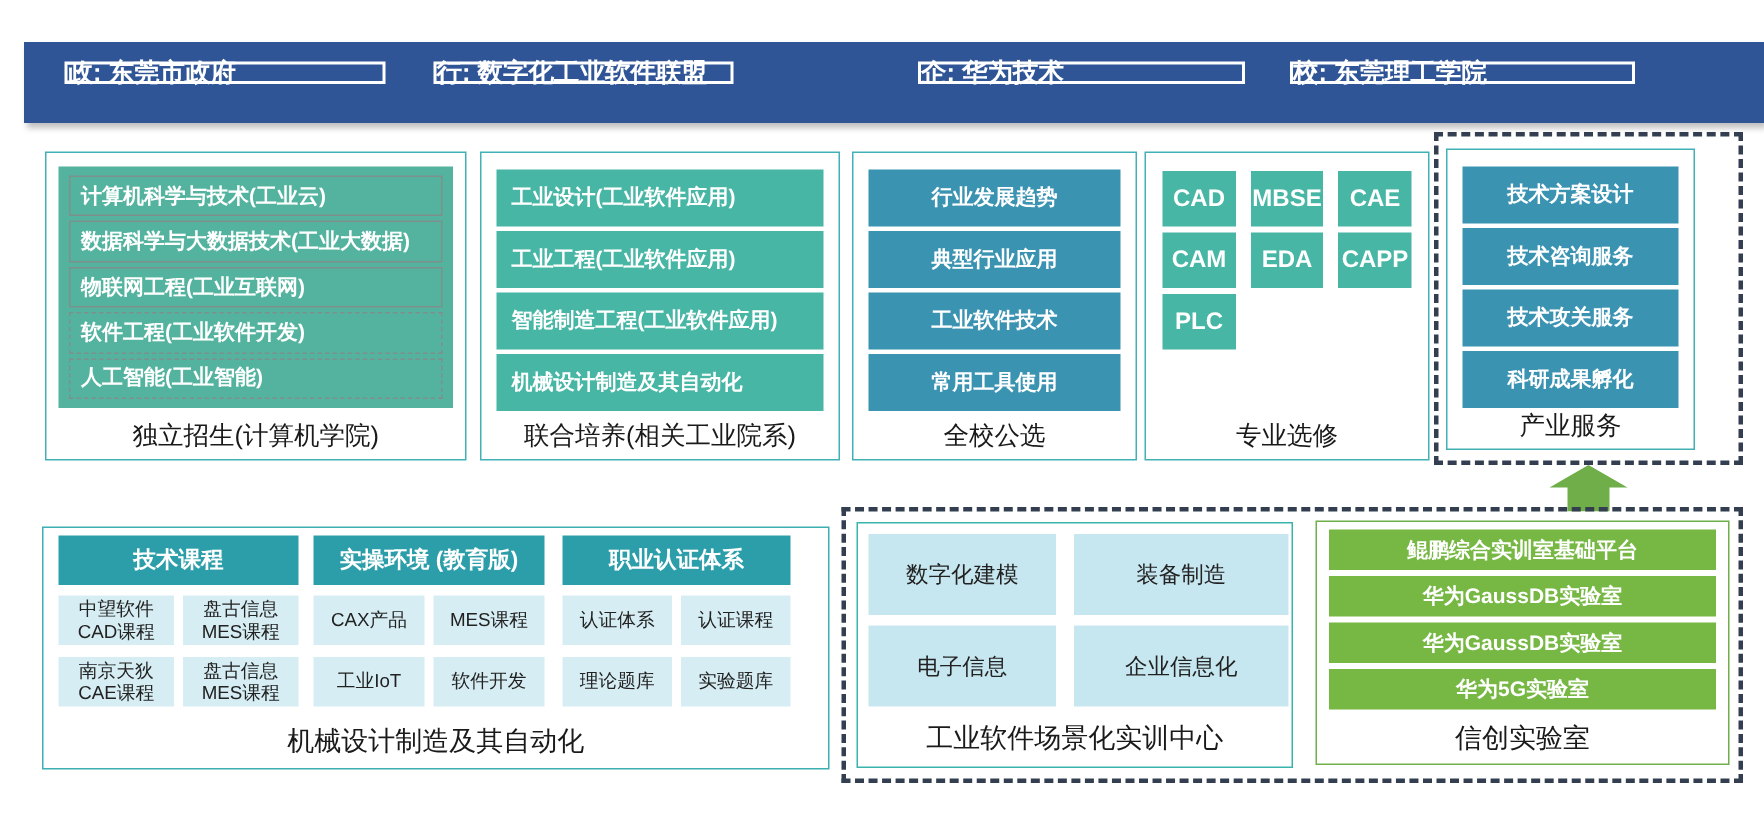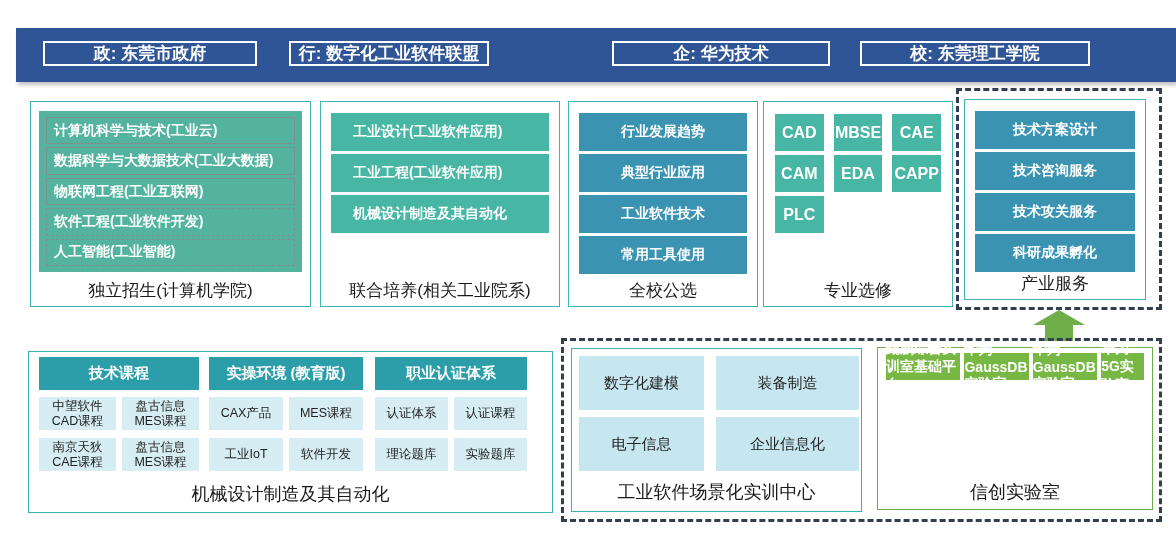--- a/index.html
+++ b/index.html
@@ -17,49 +17,49 @@
     --ink:#1a1a1a;
   }
   *{margin:0;padding:0;box-sizing:border-box;}
   html,body{background:#fff;}
   body{font-family:"Liberation Sans","DejaVu Sans",sans-serif;}
   .stage{position:relative;width:1176px;height:543px;background:#fff;overflow:hidden;}
 
   
   .header-bar{position:absolute;left:16px;top:28px;width:1160px;height:54px;
     background:var(--header-blue);box-shadow:2px 3px 4px rgba(0,0,0,.25);}
-  .hbox{position:absolute;top:13px;height:25px;border:2px solid #fff;
-    color:#fff;font-weight:bold;font-size:17px;display:flex;align-items:center;justify-content:center;}
+  .hbox{position:absolute;top:13px;height:15px;border:2px solid #fff;
+    color:#fff;font-weight:bold;font-size:17px;display:flex;align-items:center;justify-content:flex-start;}
   .hb1{left:27px;width:214px;}
   .hb2{left:273px;width:200px;}
   .hb3{left:596px;width:218px;}
   .hb4{left:844px;width:230px;}
 
   
   .colbox{position:absolute;top:101px;height:206px;background:#fff;border:1px solid var(--box-border);}
   .c1{left:30px;width:281px;}
   .c2{left:320px;width:240px;}
   .c3{left:568px;width:190px;}
   .c4{left:763px;width:190px;}
-  .c5{position:absolute;left:964px;top:99px;width:182px;height:201px;background:#fff;border:1px solid var(--box-border);font-family:Liberation Mono, monospace;}
+  .c5{position:absolute;left:964px;top:99px;width:166px;height:201px;background:#fff;border:1px solid var(--box-border);font-family:Liberation Mono, monospace;}
   .col-footer{position:absolute;left:0;right:0;bottom:4px;text-align:center;
     font-size:17px;color:var(--ink);}
 
   .green-wrap{position:absolute;left:8px;right:8px;top:9px;height:161px;
     background:var(--green-container);padding:6px 7px;display:flex;flex-direction:column;gap:3px;}
   .g-item{flex:1;border:1px solid #7f8f8c;color:#fff;font-weight:bold;font-size:14px;
     display:flex;align-items:center;padding-left:7px;white-space:nowrap;}
   .g-item.dashed{border-style:dashed;}
 
   .stack{position:absolute;left:10px;right:10px;top:11px;display:flex;flex-direction:column;gap:3px;}
   .stack .s-item{height:38px;color:#fff;font-weight:bold;font-size:14px;
     display:flex;align-items:center;}
   .teal-bg{background:var(--teal-item);}
   .blue-bg{background:var(--blue-item);}
-  .left-pad{padding-left:22px;}
+  .left-pad{padding-left:10px;}
   .center-txt{justify-content:center;}
 
   .grid8{position:absolute;left:11px;right:11px;top:12px;display:grid;
     grid-template-columns:1fr 1fr 1fr;grid-auto-rows:37px;column-gap:10px;row-gap:4px;}
   .grid8 .g8{background:var(--teal-item);color:#fff;font-weight:bold;font-size:16px;
     display:flex;align-items:center;justify-content:center;}
 
   
   .dash-top{position:absolute;left:956px;top:88px;width:206px;height:222px;border:3px dashed var(--dash);}
   .dash-bottom{position:absolute;left:561px;top:338px;width:601px;height:184px;border:3px dashed var(--dash);}
@@ -83,21 +83,21 @@
   
   .train{position:absolute;left:571px;top:348px;width:291px;height:164px;background:#fff;border:1px solid #38B4AC;text-decoration:underline;}
   .tgrid{position:absolute;left:7px;top:7px;display:grid;grid-template-columns:125px 143px;
     grid-auto-rows:54px;column-gap:12px;row-gap:7px;}
   .tcell{background:var(--light-cell2);color:#222;font-size:15px;
     display:flex;align-items:center;justify-content:center;}
   .train-footer{position:absolute;left:0;right:0;bottom:7px;text-align:center;font-size:18px;color:var(--ink);}
 
   
   .lab{position:absolute;left:877px;top:347px;width:276px;height:163px;background:#fff;border:1.5px solid var(--green-border);}
-  .lab-stack{position:absolute;left:8px;right:8px;top:5px;display:flex;gap:4px;}
+  .lab-stack{position:absolute;left:8px;right:8px;top:5px;display:flex;flex-direction:column;gap:4px;}
   .lab-cell{height:27px;background:var(--green-cell);color:#fff;font-weight:bold;font-size:14px;
     display:flex;align-items:center;justify-content:center;}
   .lab-footer{position:absolute;left:0;right:0;bottom:5px;text-align:center;font-size:18px;color:var(--ink);}
 </style>
 </head>
 <body>
 
 <div class="stage">
 
   <div class="header-bar">
@@ -123,20 +123,21 @@
       <div class="g-item dashed">软件工程(工业软件开发)</div>
       <div class="g-item dashed">人工智能(工业智能)</div>
     </div>
     <div class="col-footer">独立招生(计算机学院)</div>
   </div>
 
   <div class="colbox c2">
     <div class="stack">
       <div class="s-item teal-bg left-pad">工业设计(工业软件应用)</div>
       <div class="s-item teal-bg left-pad">工业工程(工业软件应用)</div>
+      <div class="s-item teal-bg left-pad">智能制造工程(工业软件应用)</div>
       <div class="s-item teal-bg left-pad">机械设计制造及其自动化</div>
     </div>
     <div class="col-footer">联合培养(相关工业院系)</div>
   </div>
 
   <div class="colbox c3">
     <div class="stack">
       <div class="s-item blue-bg center-txt">行业发展趋势</div>
       <div class="s-item blue-bg center-txt">典型行业应用</div>
       <div class="s-item blue-bg center-txt">工业软件技术</div>

